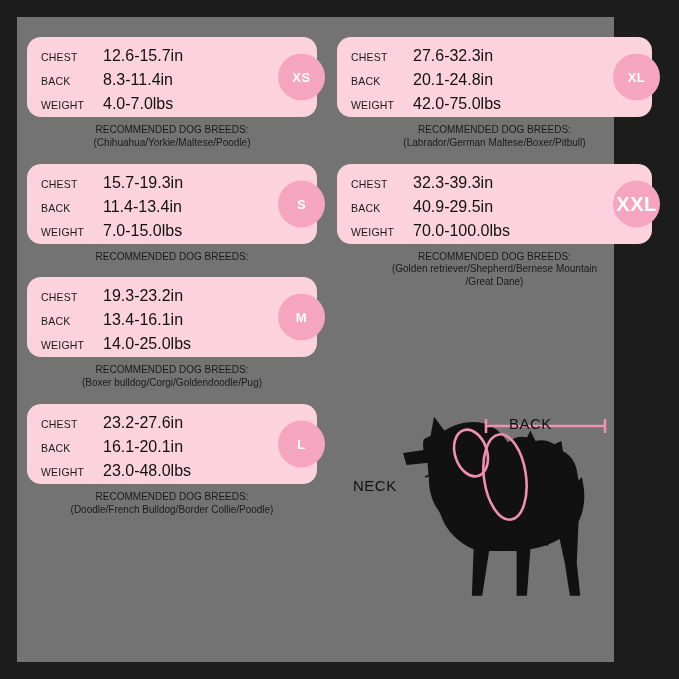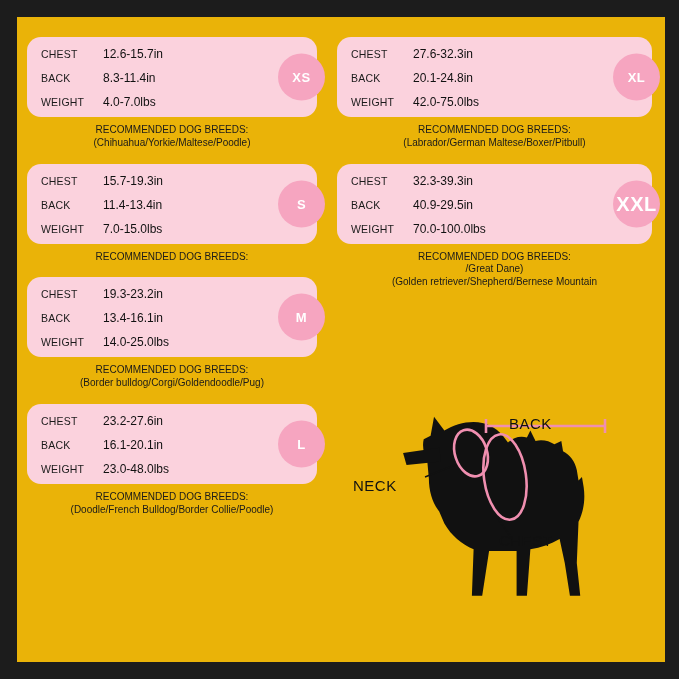--- a/index.html
+++ b/index.html
@@ -8,23 +8,23 @@
     padding: 0;
     width: 679px;
     height: 679px;
     background: #1c1c1c;
     font-family: "Liberation Sans", sans-serif;
   }
   .frame {
     position: absolute;
     left: 17px;
     top: 17px;
-    width: 648px;
+    width: 597px;
     height: 645px;
-    background: #eab308;
+    background: #737373;
   }
   .columns {
     position: absolute;
     left: 0; top: 0;
     width: 645px; height: 645px;
   }
   .col-left {
     position: absolute;
     left: 10px;
     top: 20px;
@@ -51,21 +51,21 @@
   }
   .row-label {
     width: 62px;
     font-size: 10.5px;
     letter-spacing: .2px;
     color: #1a1a1a;
     text-align: left;
     flex: 0 0 62px;
   }
   .row-value {
-    font-size: 12px;
+    font-size: 16px;
     color: #111111;
     white-space: nowrap;
   }
   .badge {
     position: absolute;
     right: -8px;
     top: 50%;
     transform: translateY(-50%);
     width: 47px;
     height: 47px;
@@ -171,21 +171,21 @@
             <div class="row-value">13.4-16.1in</div>
           </div>
           <div class="row">
             <div class="row-label">WEIGHT</div>
             <div class="row-value">14.0-25.0lbs</div>
           </div>
           <div class="badge">M</div>
         </div>
         <div class="breeds">
           <div>RECOMMENDED DOG BREEDS:</div>
-          <div>(Border bulldog/Corgi/Goldendoodle/Pug)</div>
+          <div>(Boxer bulldog/Corgi/Goldendoodle/Pug)</div>
         </div>
       </div>
 
       <div class="size-block">
         <div class="size-card">
           <div class="row">
             <div class="row-label">CHEST</div>
             <div class="row-value">23.2-27.6in</div>
           </div>
           <div class="row">
@@ -241,22 +241,22 @@
             <div class="row-value">40.9-29.5in</div>
           </div>
           <div class="row">
             <div class="row-label">WEIGHT</div>
             <div class="row-value">70.0-100.0lbs</div>
           </div>
           <div class="badge small-text">XXL</div>
         </div>
         <div class="breeds">
           <div>RECOMMENDED DOG BREEDS:</div>
+          <div>(Golden retriever/Shepherd/Bernese Mountain</div>
           <div>/Great Dane)</div>
-          <div>(Golden retriever/Shepherd/Bernese Mountain</div>
         </div>
       </div>
 
     </div>
 
   </div>
 
   <div class="dog-area">
     <svg width="300" height="280" viewBox="0 0 300 280">
 

